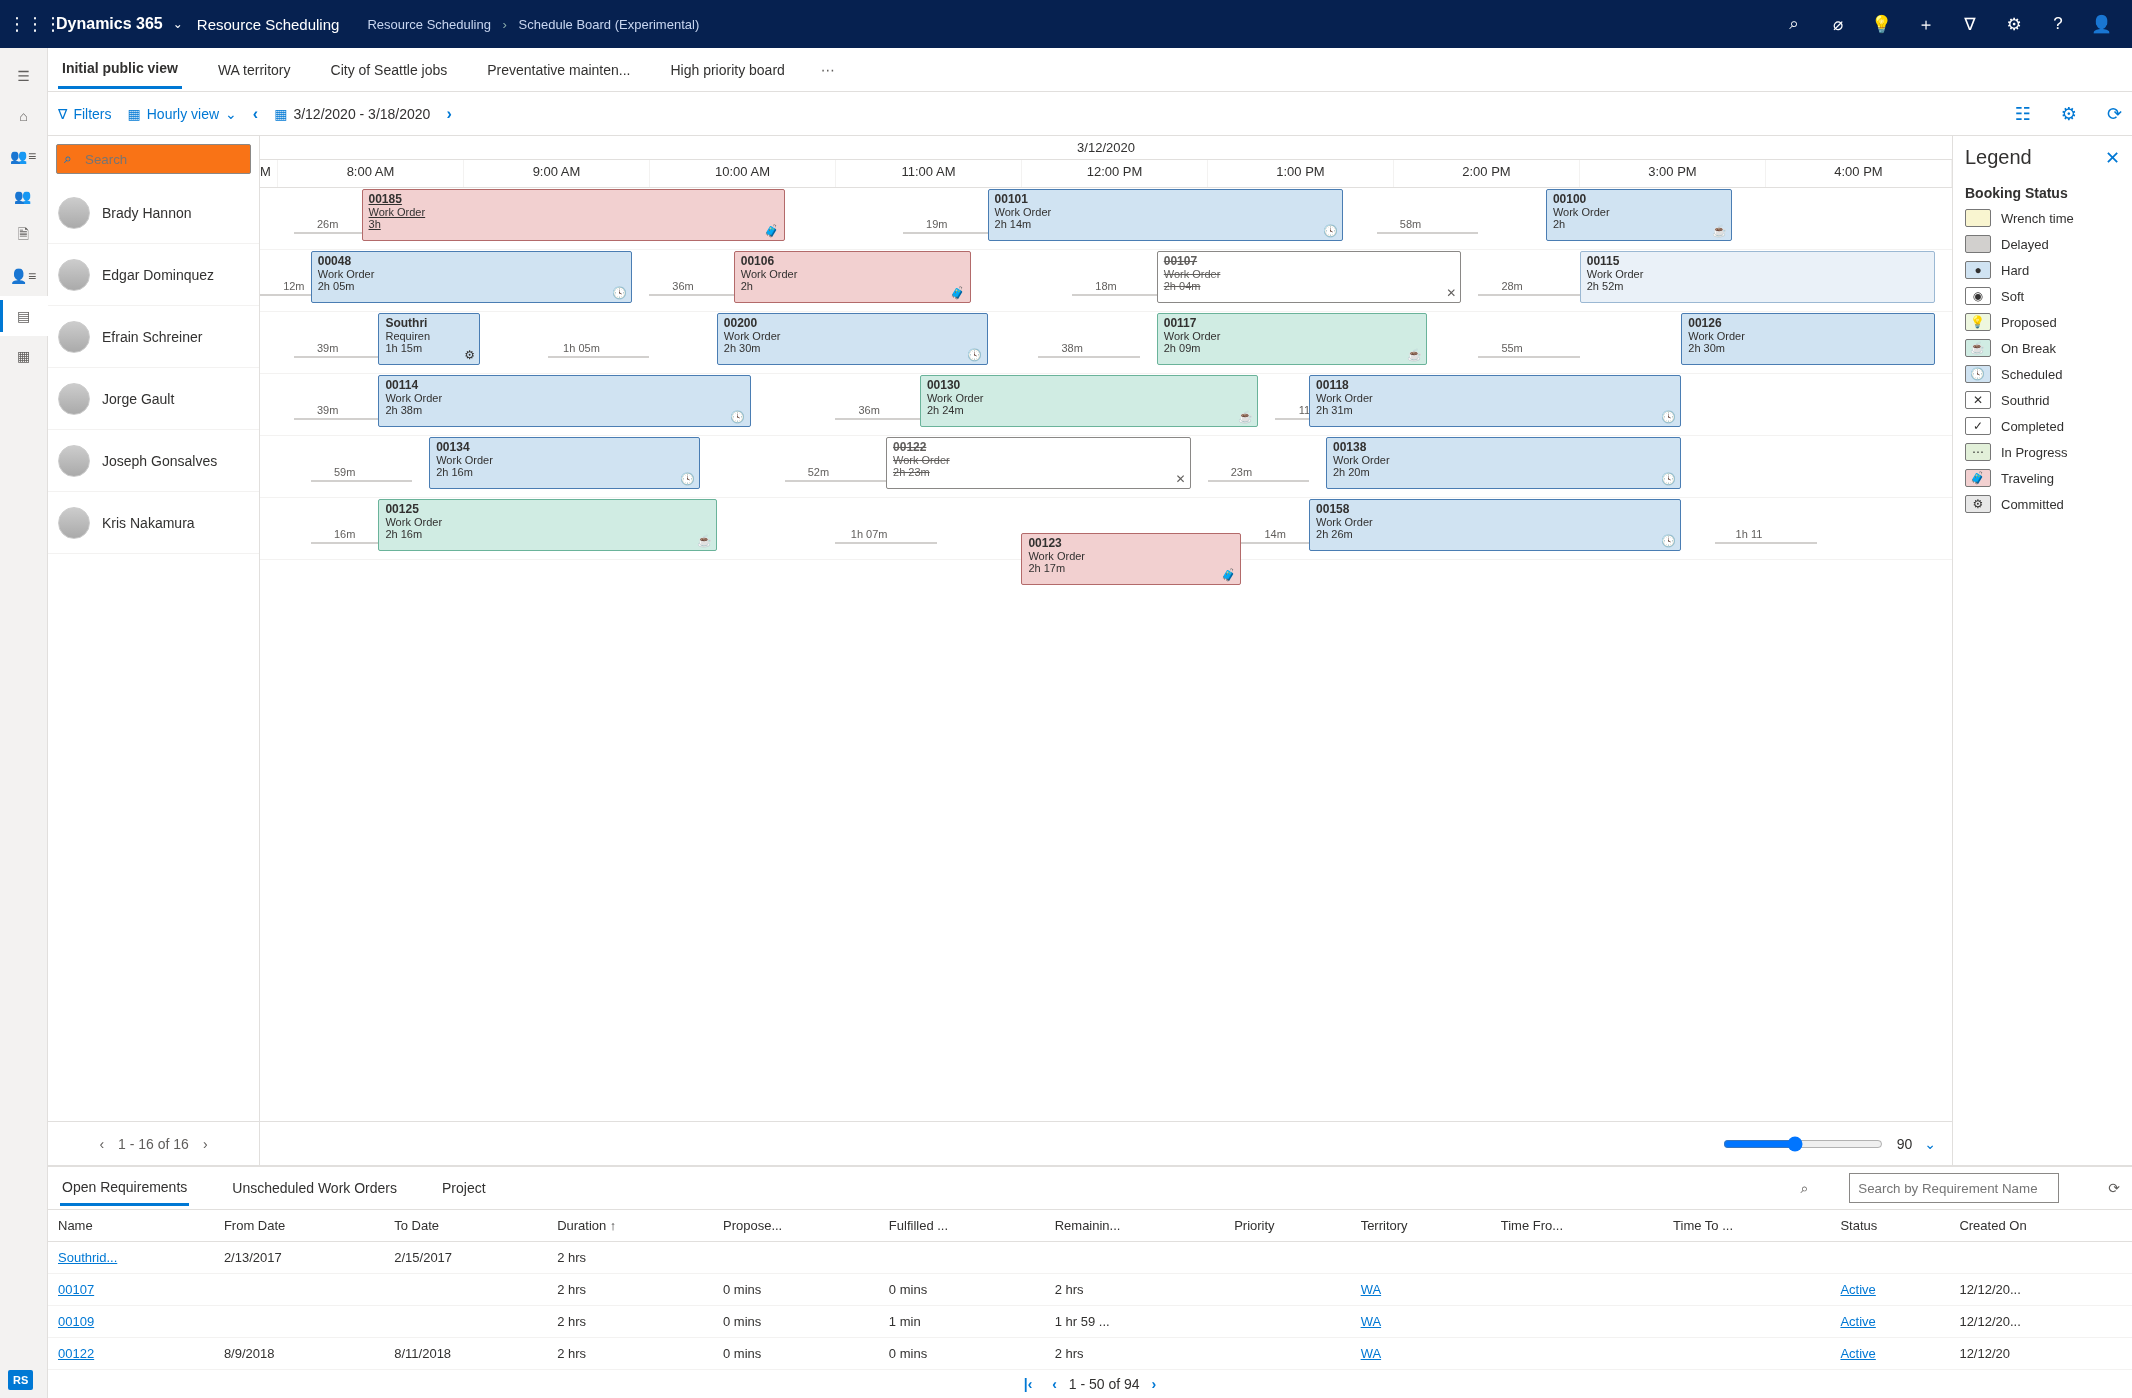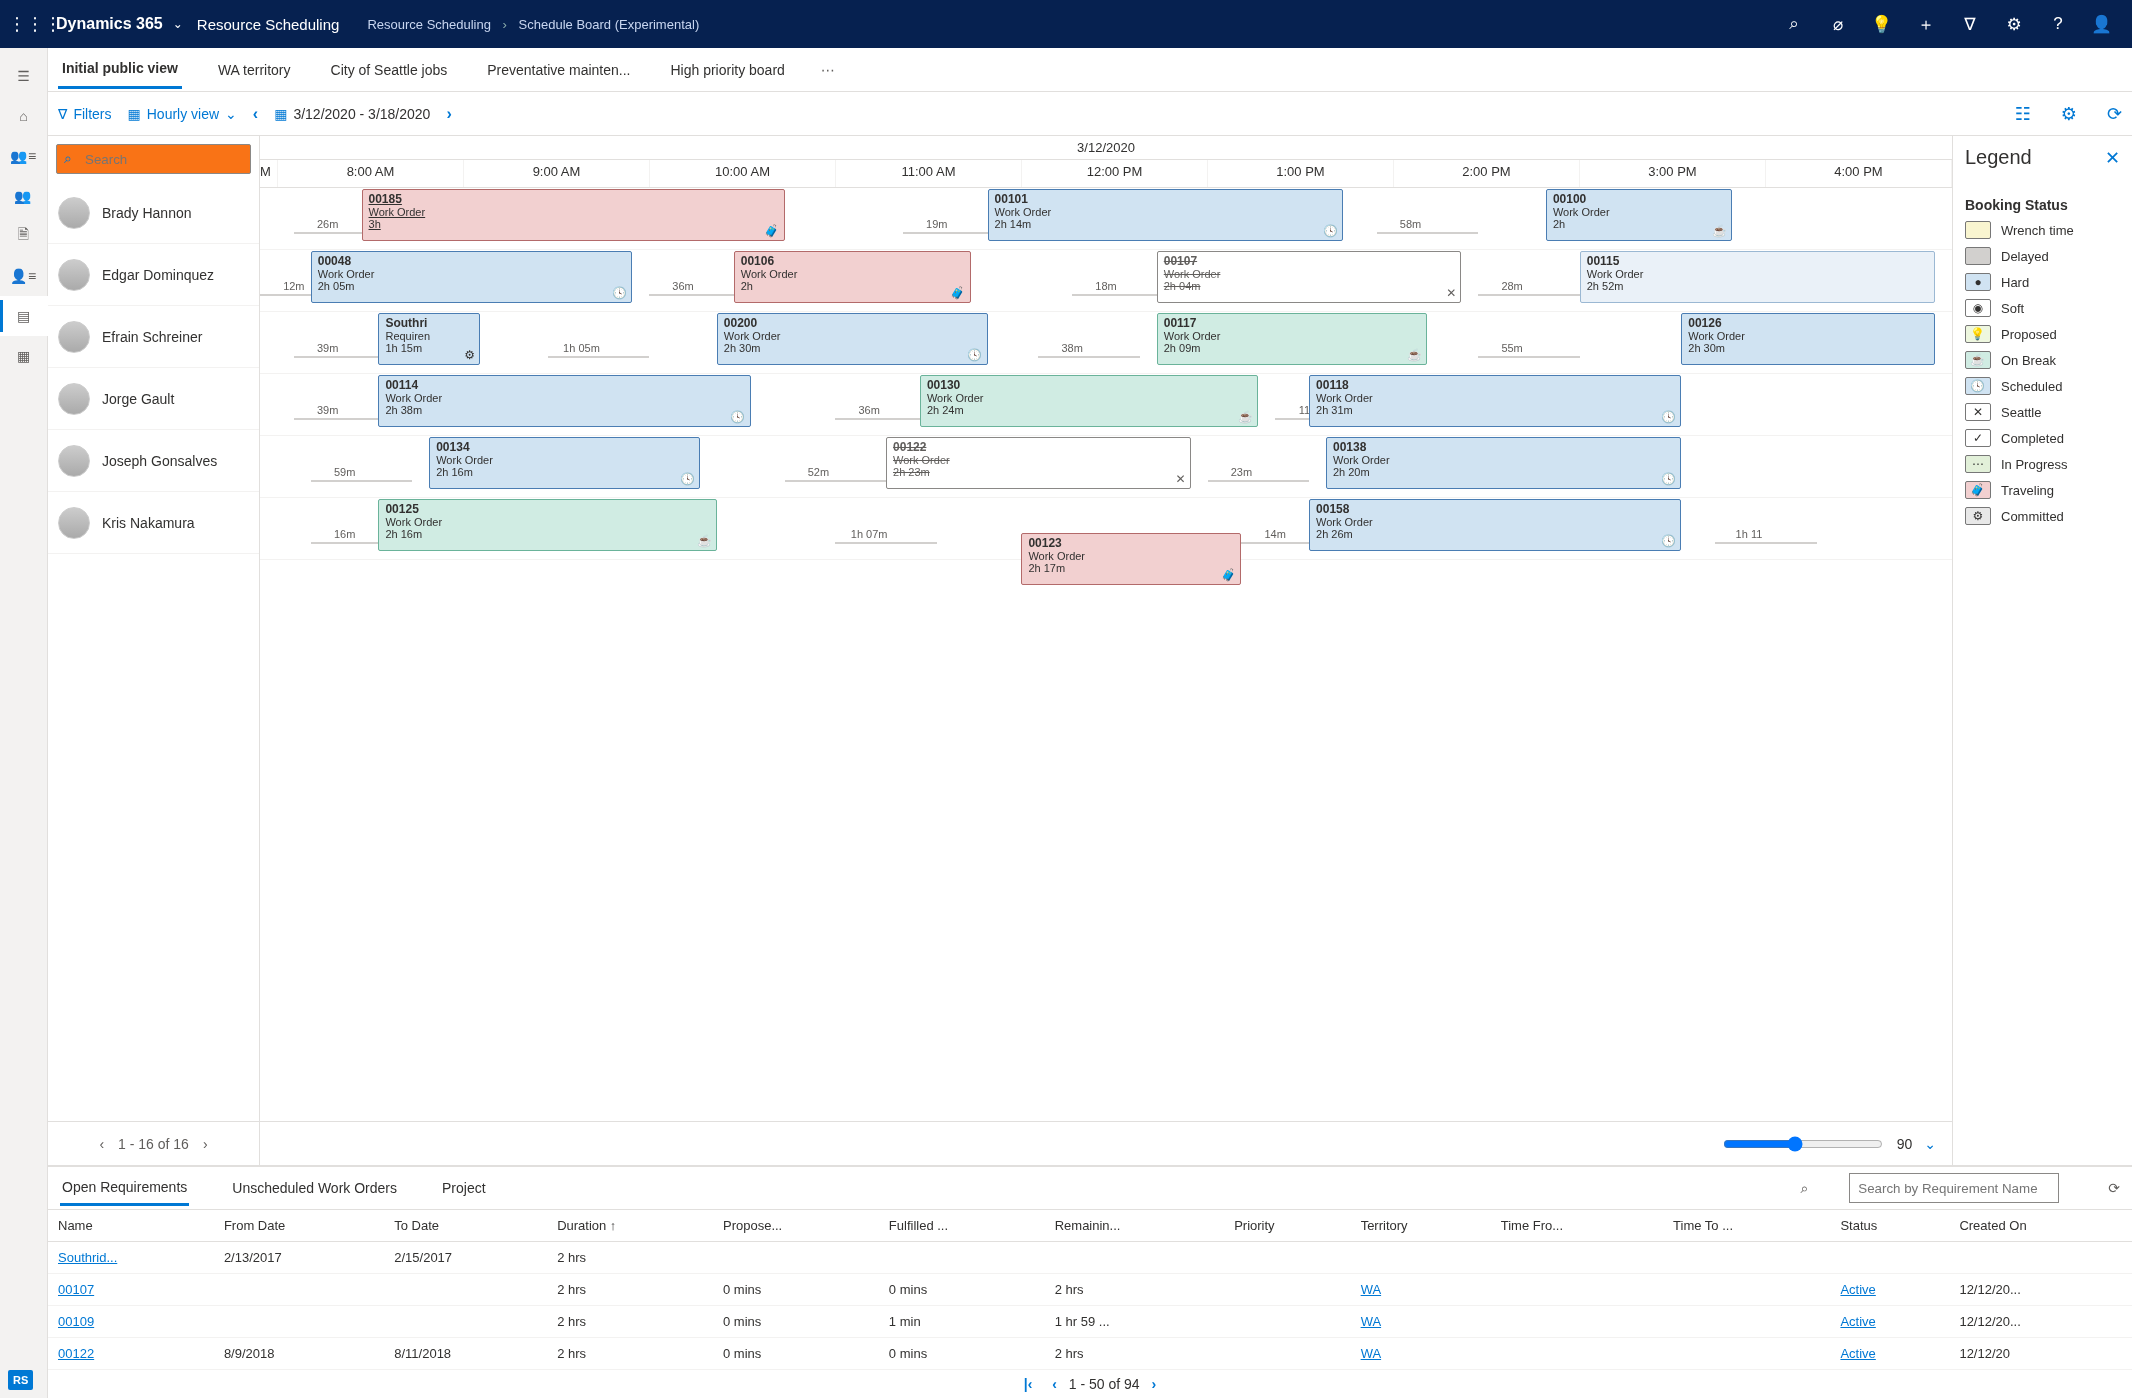--- a/index.html
+++ b/index.html
@@ -54,21 +54,21 @@
   .booking .bicon { position:absolute; right:4px; bottom:2px; font-size:12px; }
   .c-sched { background:#d0e3f2; border-color:#4a7db3; }
   .c-travel { background:#f2d0d0; border-color:#b36a6a; }
   .c-break { background:#d0ece3; border-color:#6ab39a; }
   .c-cancel { background:#fff; border-color:#8a8886; color:#605e5c; }
   .c-cancel .bid, .c-cancel .bt, .c-cancel .bd { text-decoration:line-through; }
   .c-soft { background:#eaf1f8; border-color:#9bb8d3; }
   .zoombar { height:44px; border-top:1px solid #e1dfdd; display:flex; align-items:center; justify-content:flex-end; padding:12px 16px; gap:12px; }
   .zoombar input[type=range] { width:160px; }
   .legend { width:180px; border-left:1px solid #e1dfdd; padding:10px 12px; overflow:auto; }
-  .legend h3 { margin:0 0 28px 0; font-weight:400; font-size:20px; display:flex; justify-content:space-between; align-items:center;}
+  .legend h3 { margin:0 0 16px 0; font-weight:400; font-size:20px; display:flex; justify-content:space-between; align-items:center;}
   .legend h3 .x { color:#0078d4; font-size:18px; cursor:pointer; font-weight:400; }
   .legend .lh { font-weight:600; margin:6px 0 8px; }
   .legend .lrow { display:flex; align-items:center; gap:10px; margin:8px 0; font-size:13px; }
   .legend .sw { width:26px; height:18px; border:1px solid #777; border-radius:2px; display:flex; align-items:center; justify-content:center; font-size:12px; }
   .bottom { border-top:1px solid #e1dfdd; }
   .btabs { display:flex; align-items:center; height:42px; padding:0 12px; gap:41px; }
   .btabs .bt { cursor:pointer; padding:8px 2px; }
   .btabs .bt.active { border-bottom:3px solid #0078d4; }
   .btabs .spacer { flex:1; }
   .btabs .sch { border:1px solid #8a8886; height:30px; width:210px; padding:0 8px; }
@@ -416,21 +416,21 @@
               <div class="lrow">
                 <span class="sw" style="background:#d0ece3">☕</span>
                 <span>On Break</span>
               </div>
               <div class="lrow">
                 <span class="sw" style="background:#d0e3f2">🕓</span>
                 <span>Scheduled</span>
               </div>
               <div class="lrow">
                 <span class="sw" style="background:#ffffff">✕</span>
-                <span>Seattle</span>
+                <span>Southrid</span>
               </div>
               <div class="lrow">
                 <span class="sw" style="background:#ffffff">✓</span>
                 <span>Completed</span>
               </div>
               <div class="lrow">
                 <span class="sw" style="background:#e2f0d9">⋯</span>
                 <span>In Progress</span>
               </div>
               <div class="lrow">

